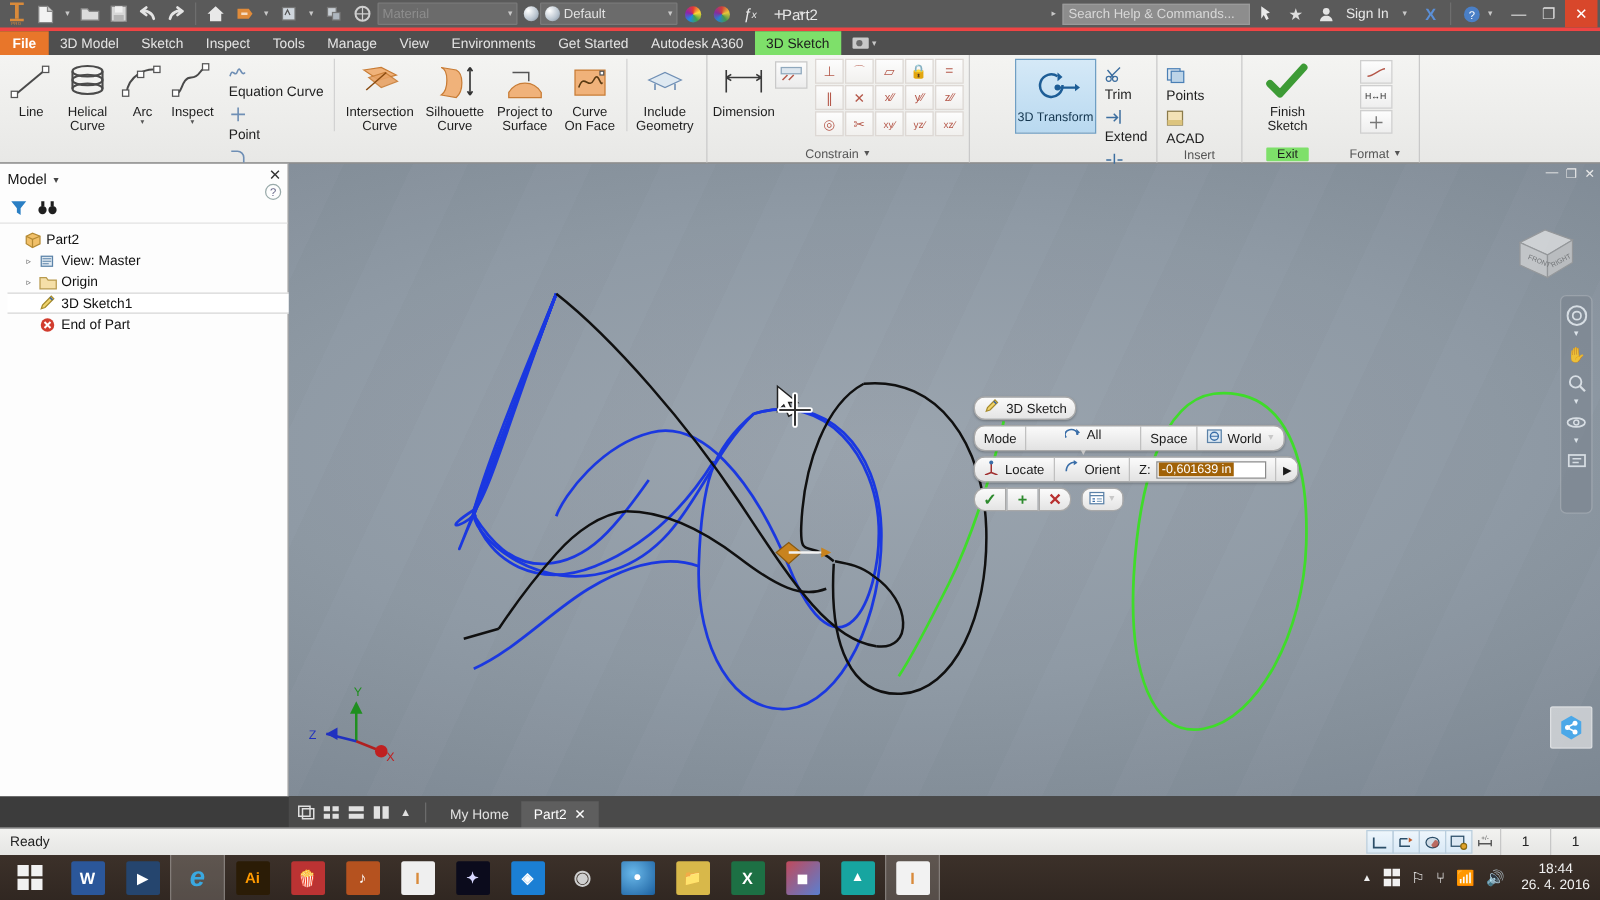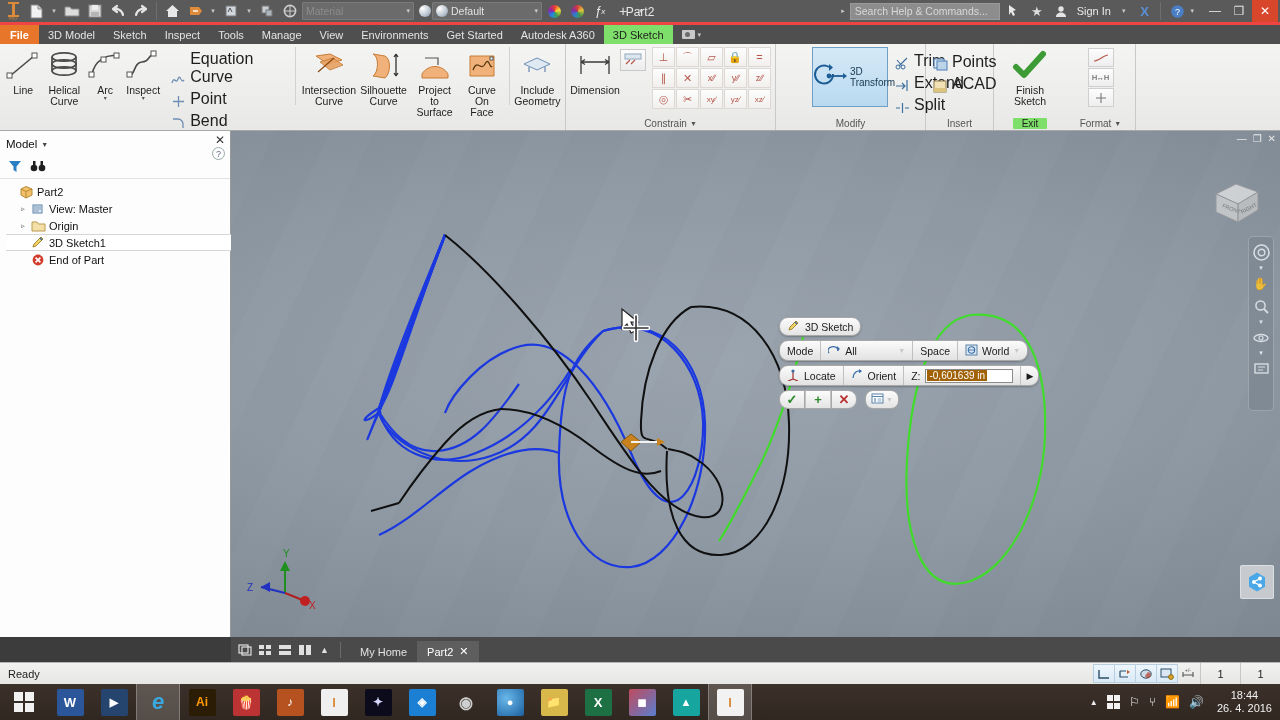--- a/index.html
+++ b/index.html
@@ -93,31 +93,31 @@
   .panel-body { flex:1; display:flex; align-items:flex-start; padding:3px 4px 0 4px; }
   .panel-title { height:13px; font-size:10px; color:#555; text-align:center; display:flex; align-items:center; justify-content:center; gap:3px; }
   .panel-title .ct { font-size:7px; }
 
   .big-btn { width:auto; min-width:38px; padding:0 3px; display:flex; flex-direction:column; align-items:center; cursor:default; }
   .big-btn .glyph { height:38px; display:flex; align-items:center; justify-content:center; }
   .big-btn .lbl { font-size:10.5px; color:#1e1e1e; text-align:center; line-height:11px; }
   .big-btn .dd { font-size:6px; color:#555; line-height:5px; }
 
   .small-col { display:flex; flex-direction:column; gap:2px; padding-top:2px; }
-  .small-btn { display:flex; align-items:flex-end; gap:4px; padding:1px 3px; font-size:16px; color:#1e1e1e; }
+  .small-btn { display:flex; align-items:flex-start; gap:4px; padding:1px 3px; font-size:11px; color:#1e1e1e;flex-direction:column; }
   .small-btn .sg { width:15px; height:14px; display:flex; align-items:center; justify-content:center; }
 
   .grid-constraints { display:grid; grid-template-columns:repeat(5,23px); grid-template-rows:repeat(3,20px); gap:1px; }
   .cg {
     border:1px solid #ddd8d4; background:linear-gradient(#fdfdfd,#f1f0ee);
     display:flex; align-items:center; justify-content:center; font-size:11px; color:#b5584a;
   }
   .modify-box {
     width:76px; height:60px; background:linear-gradient(#d5e9f7,#b9d9f0);
-    border:1px solid #6f9fc4; display:flex; 
+    border:1px solid #6f9fc4; display:flex; flex-direction:column;
     align-items:center; justify-content:center; gap:1px;margin-left:32px;
   }
   .modify-box .lbl { font-size:10px; color:#14364f; }
   .exit-tab { background:#7ee06a !important; color:#1d1d1d !important; border-radius:1px; padding:0 9px; }
 
   
   .browser {
     position:absolute; left:0; top:131px; width:231px; height:506px;
     background:#fdfdfd; border-right:1px solid #999;
   }
@@ -154,21 +154,21 @@
     display:flex; align-items:center; padding:0 7px; gap:4px; color:#1b1b1b;
     box-shadow:0 1px 2px rgba(0,0,0,.25);
   }
   .grp {
     background:linear-gradient(#fbfbfb,#e2e2e2);
     border:1px solid #a8a8a8; border-radius:9px; height:21px;
     display:flex; align-items:stretch; box-shadow:0 1px 2px rgba(0,0,0,.25);
   }
   .gitem { display:flex; align-items:center; padding:0 7px; gap:4px; color:#1b1b1b; border-right:1px solid #c0c0c0; }
   .gitem:last-child { border-right:none; }
-  .combo-all { width:92px; justify-content:space-between; }
+  .combo-all { width:92px; justify-content:space-between;flex-direction:column; }
   .zfield {
     background:#fff; border:1px solid #8b8b8b; height:14px; width:88px;
     display:flex; align-items:center; padding:0 1px;
   }
   .zsel { background:#a16207; color:#fff; padding:0 2px; font-size:10px; }
   .btnrow { display:flex; align-items:center; gap:0; }
   .rbtn {
     background:linear-gradient(#fbfbfb,#e4e4e4); border:1px solid #a8a8a8;
     width:26px; height:19px; display:flex; align-items:center; justify-content:center;
     font-size:13px; font-weight:bold;

